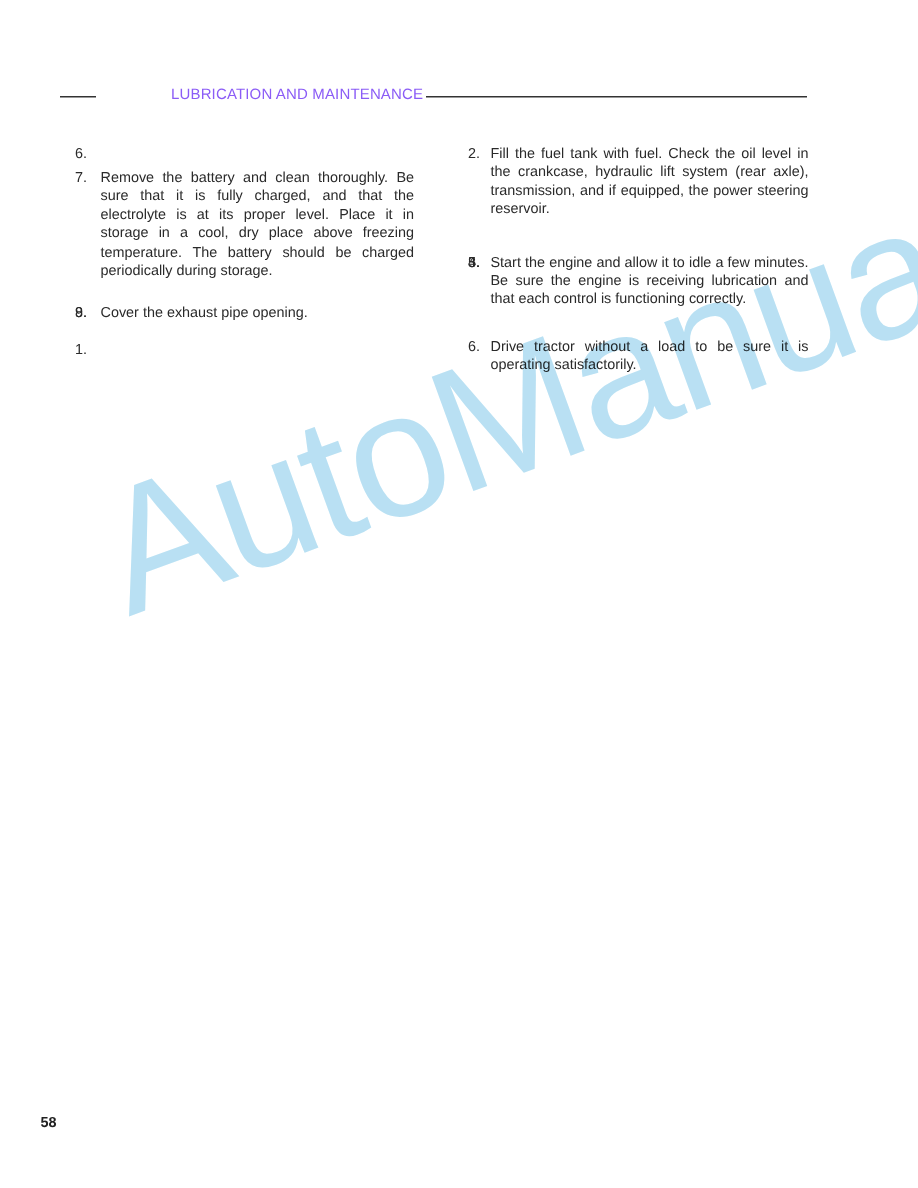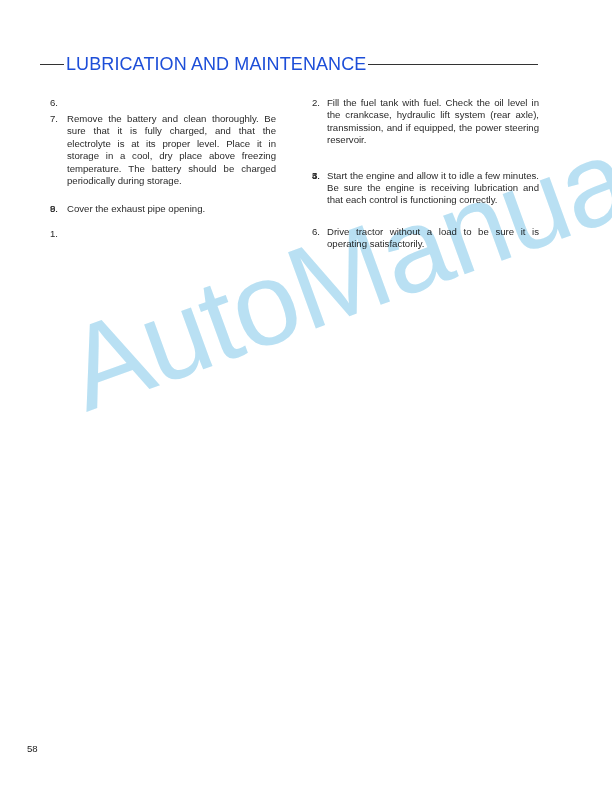--- a/index.html
+++ b/index.html
@@ -24,25 +24,26 @@
       display: flex;
       align-items: center;
     }
     .header .rule-left {
       width: 24px;
       height: 0;
       border-top: 1.3px solid #333;
       margin-right: 2px;
     }
     .header .title {
-      font-size: 18px;
+      font-size: 10px;
       letter-spacing: 0.1px;
-      color: #1d4ed8;
+      color: #8b5cf6;
       white-space: nowrap;
       line-height: 16px;
+      margin-left: 48px;
     }
     .header .rule-right {
       flex: 1;
       height: 0;
       border-top: 1.3px solid #333;
       margin-left: 2px;
     }
 
     .col {
       position: absolute;
@@ -68,21 +69,21 @@
 
     .para {
       text-align: justify;
     }
 
     .page-number {
       position: absolute;
       left: 27px;
       top: 743px;
       font-size: 9.6px;
-      font-weight: normal;
+      font-weight: bold;
       color: #222;
     }
 
     .watermark {
       position: absolute;
       left: 52px;
       top: 318px;
       font-family: "Liberation Sans", sans-serif;
       font-size: 118px;
       line-height: 118px;

